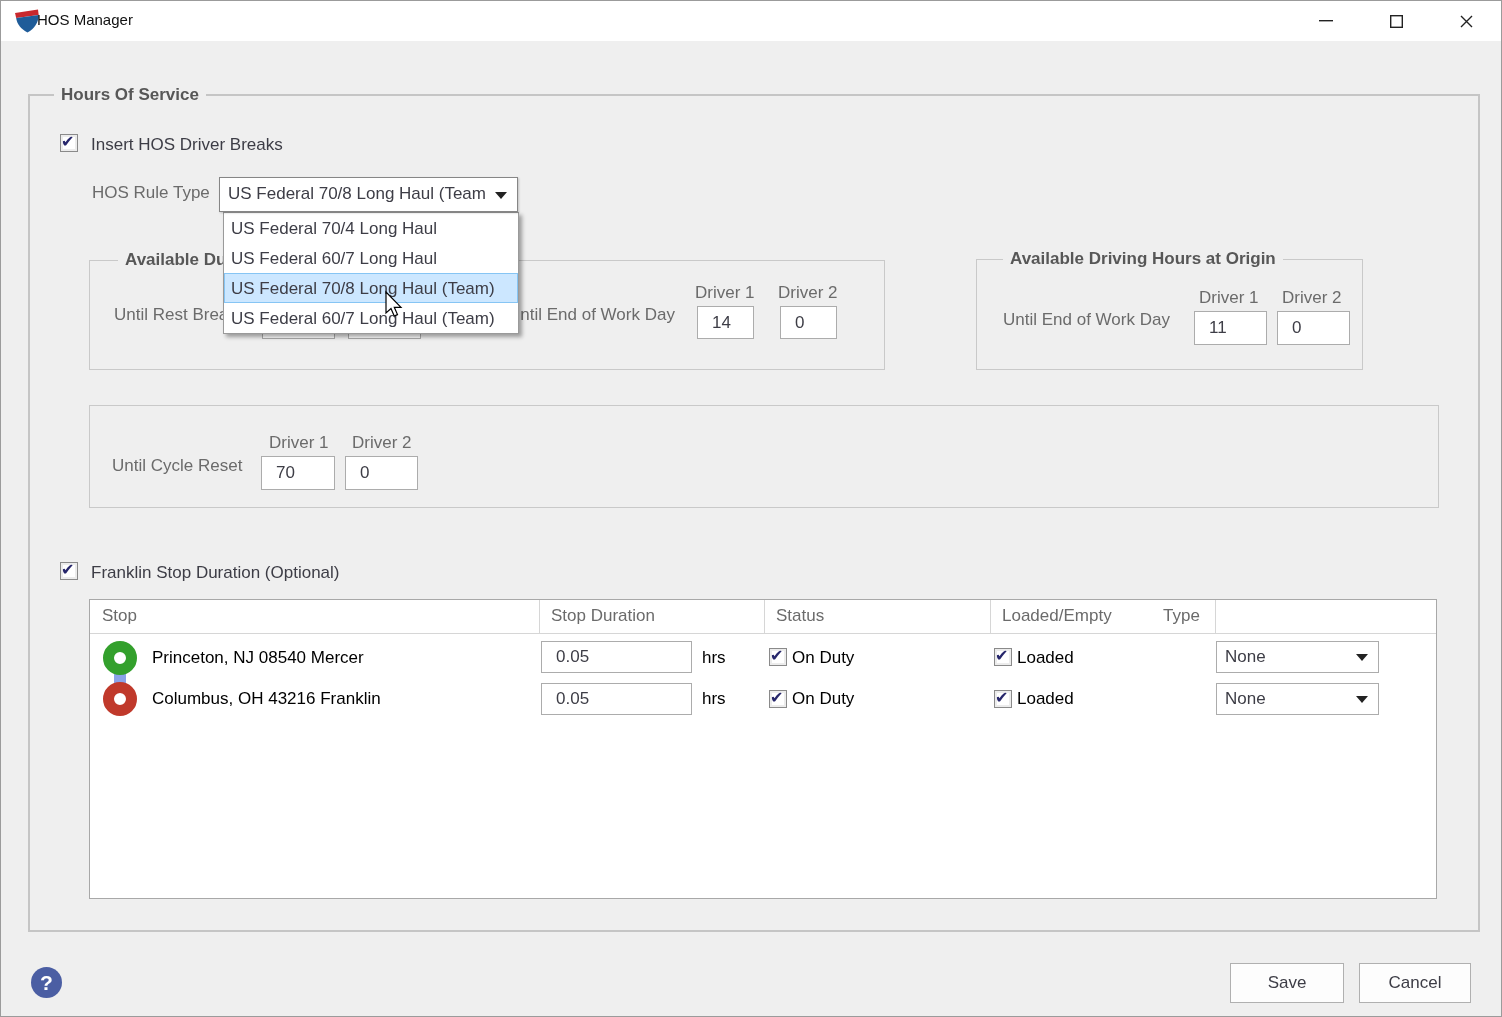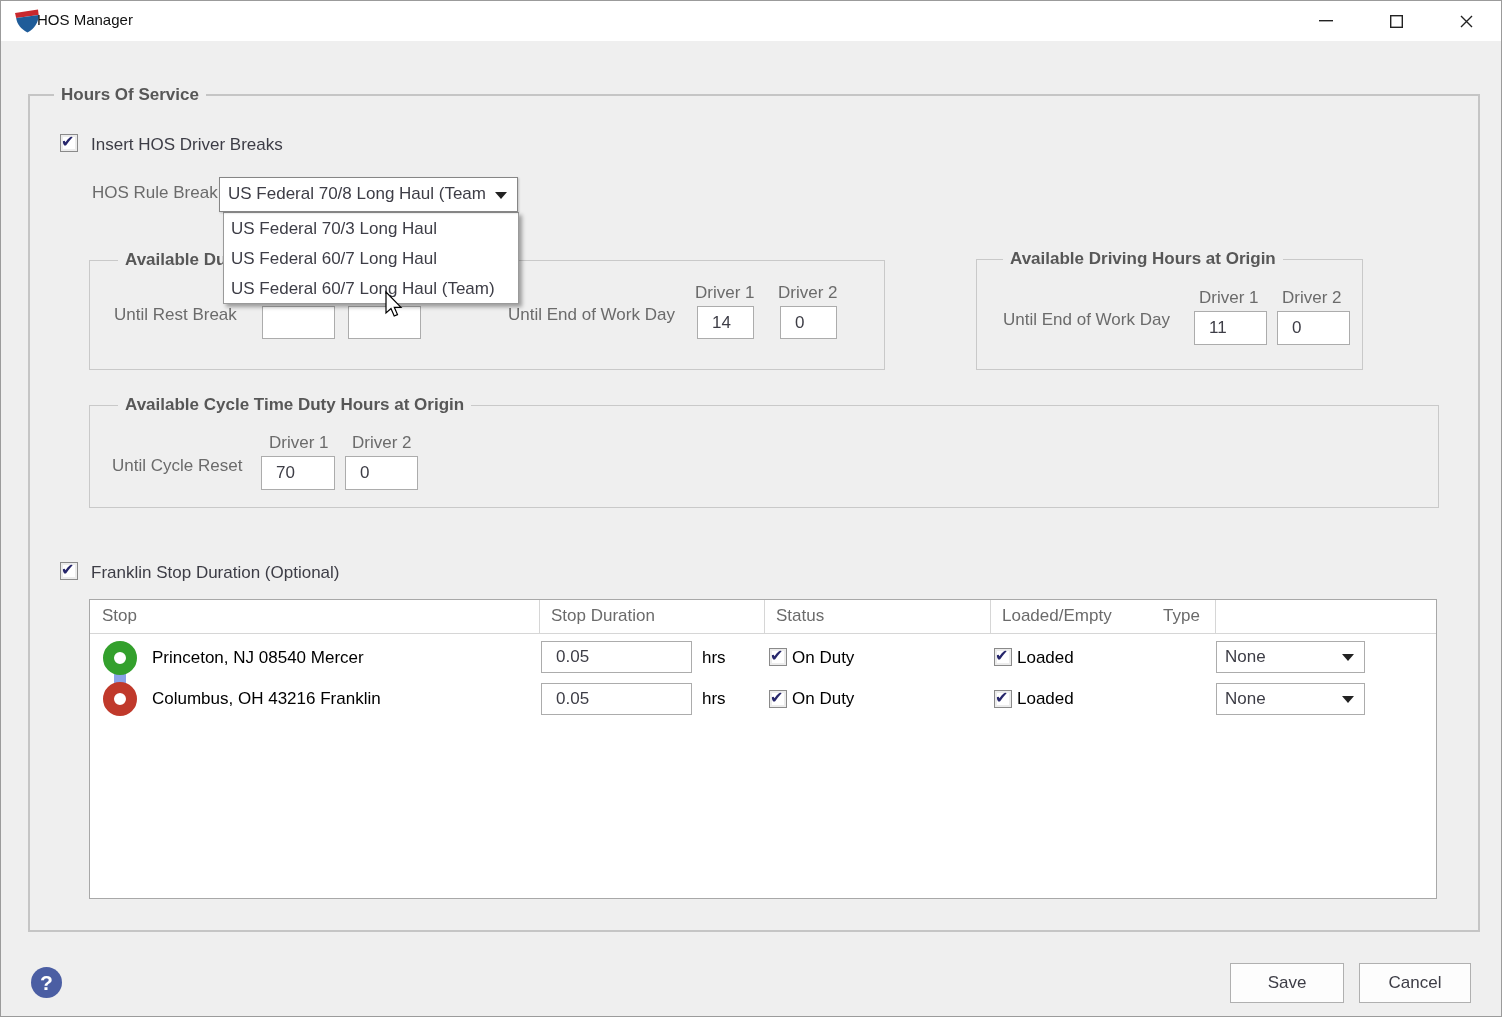--- a/index.html
+++ b/index.html
@@ -76,21 +76,21 @@
   }
   .thead{position:absolute;left:0;top:0;width:100%;height:34px;border-bottom:1px solid #d6d6d6;box-sizing:border-box;}
   .th{position:absolute;top:6px;font-size:17px;color:#6b6b6b;white-space:nowrap;}
   .col-sep{position:absolute;top:0;width:1px;height:34px;background:#d6d6d6;}
   .cell-text{position:absolute;font-size:17px;color:#000000;white-space:nowrap;}
   .donut{position:absolute;border-radius:50%;background:#fff;width:12px;height:12px;}
   .donut.green{border:11px solid #33a02c;}
   .donut.red{border:11px solid #c0392b;}
   .connector{position:absolute;background:#8ba3e8;}
   .mini-select{
-    position:absolute;width:149px;height:32px;background:#fff;border:1px solid #acacac;
+    position:absolute;width:163px;height:32px;background:#fff;border:1px solid #acacac;
     box-sizing:border-box;
   }
   .mini-select .sel-text{position:absolute;left:8px;top:5px;font-size:17px;color:#3d3d46;}
   
   .help-btn{
     position:absolute;left:30px;top:966px;width:31px;height:31px;border-radius:50%;
     background:#4b5ea3;color:#fff;font-size:21px;font-weight:bold;text-align:center;line-height:31px;
   }
   .push-btn{
     position:absolute;top:962px;height:40px;background:#fdfdfd;border:1px solid #b0b0b0;
@@ -129,21 +129,21 @@
     </div>
   </div>
 
   <div class="groupbox" style="left:27px;top:93px;width:1448px;height:834px;">
     <span class="group-title" style="left:24px;">Hours Of Service</span>
   </div>
 
   <div class="cb checked" style="left:59px;top:133px;"></div>
   <span class="cb-label" style="left:90px;top:134px;">Insert HOS Driver Breaks</span>
 
-  <span class="lbl" style="left:91px;top:182px;">HOS Rule Break</span>
+  <span class="lbl" style="left:91px;top:182px;">HOS Rule Type</span>
 
   <div class="groupbox thin" style="left:88px;top:259px;width:794px;height:108px;">
     <span class="group-title" style="left:28px;">Available Duty Hours at Origin</span>
     <span class="lbl" style="left:24px;top:44px;">Until Rest Break</span>
     <span class="driver-hdr" style="left:178px;top:22px;">Driver 1</span>
     <span class="driver-hdr" style="left:262px;top:22px;">Driver 2</span>
     <input class="tbox" style="left: 172px; top: 45px; width: 73px; height: 33px;" value="">
     <input class="tbox" style="left: 258px; top: 45px; width: 73px; height: 33px;" value="">
     <span class="lbl" style="left:418px;top:44px;">Until End of Work Day</span>
     <span class="driver-hdr" style="left:605px;top:22px;">Driver 1</span>
@@ -155,36 +155,36 @@
   <div class="groupbox thin" style="left:975px;top:258px;width:385px;height:109px;">
     <span class="group-title" style="left:26px;">Available Driving Hours at Origin</span>
     <span class="lbl" style="left:26px;top:50px;">Until End of Work Day</span>
     <span class="driver-hdr" style="left:222px;top:28px;">Driver 1</span>
     <span class="driver-hdr" style="left:305px;top:28px;">Driver 2</span>
     <input class="tbox" style="left: 217px; top: 51px; width: 73px; height: 34px;" value="11">
     <input class="tbox" style="left: 300px; top: 51px; width: 73px; height: 34px;" value="0">
   </div>
 
   <div class="groupbox thin" style="left:88px;top:404px;width:1348px;height:101px;">
-    <span class="group-title" style="left:28px;">Available Cycle Time Duty Hours at Origin</span>
     <span class="lbl" style="left:22px;top:50px;">Until Cycle Reset</span>
     <span class="driver-hdr" style="left:179px;top:27px;">Driver 1</span>
     <span class="driver-hdr" style="left:262px;top:27px;">Driver 2</span>
     <input class="tbox" style="left: 171px; top: 50px; width: 74px; height: 34px;" value="70">
     <input class="tbox" style="left: 255px; top: 50px; width: 73px; height: 34px;" value="0">
   </div>
 
   <div class="combo">
     <span class="combo-text">US Federal 70/8 Long Haul (Team</span>
     <span class="combo-arrow"></span>
   </div>
 
   <div class="droplist">
-    <div class="dropitem">US Federal 70/3 Long Haul</div>
+    <div class="dropitem">US Federal 70/4 Long Haul</div>
     <div class="dropitem">US Federal 60/7 Long Haul</div>
+    <div class="dropitem highlight">US Federal 70/8 Long Haul (Team)</div>
     <div class="dropitem">US Federal 60/7 Long Haul (Team)</div>
   </div>
 
   <div class="cb checked" style="left:59px;top:561px;"></div>
   <span class="cb-label" style="left:90px;top:562px;">Franklin Stop Duration (Optional)</span>
 
   <div class="stops-table">
     <div class="thead">
       <span class="th" style="left:12px;">Stop</span>
       <span class="th" style="left:461px;">Stop Duration</span>

